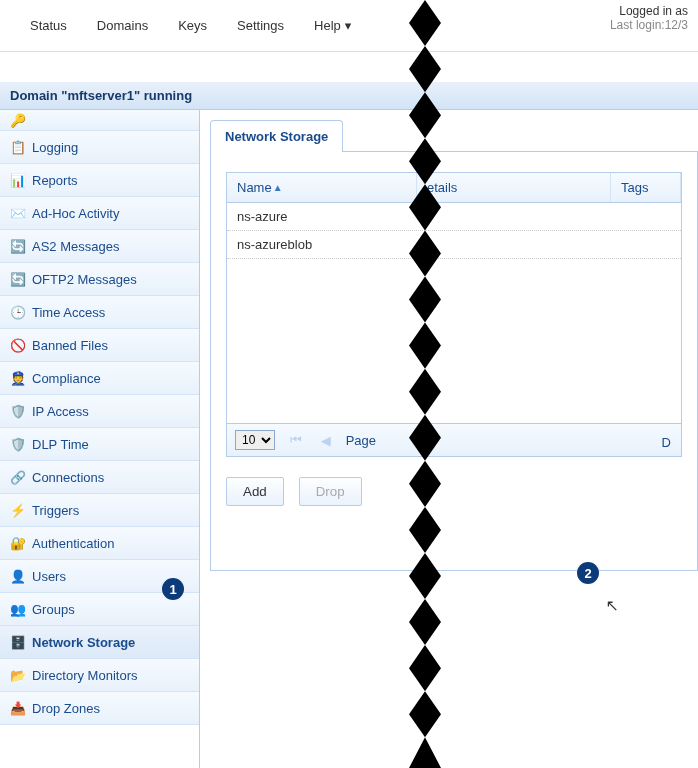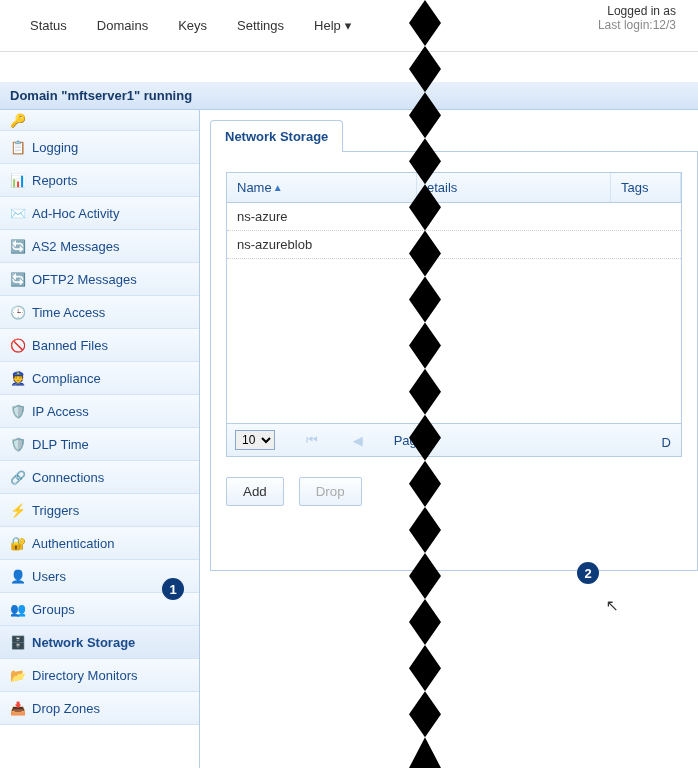--- a/index.html
+++ b/index.html
@@ -23,21 +23,21 @@
     .top-menu-item {
       cursor: pointer;
       color: #333;
       display: flex;
       align-items: center;
       gap: 4px;
     }
     .top-right {
       position: absolute;
       top: 4px;
-      right: 22px;
+      right: 10px;
       text-align: right;
       font-size: 12px;
     }
     .top-right .lastlogin { color: #888; font-size: 12px; }
     .domain-bar {
       background: linear-gradient(#e8f0fb, #d3e4f7);
       padding: 6px 10px;
       font-weight: bold;
       color: #173a6a;
       border-bottom: 1px solid #b5cde8;
@@ -123,21 +123,21 @@
     .table-body { min-height: 220px; background: #fff; }
     .tr { display: flex; border-bottom: 1px dotted #ccc; }
     .td { padding: 6px 10px; }
     .td.name { width: 190px; }
     .td.details { flex: 1; }
     .td.tags { width: 70px; }
     .pager {
       display: flex;
       align-items: center;
       padding: 6px 8px;
-      gap: 27px;
+      gap: 11px;
       border-top: 1px solid #b5cde8;
       background: linear-gradient(#f5faff, #e8f1fb);
       color: #1a4b8c;
     }
     .pager select {
       border: 1px solid #8aa8cc;
       font-size: 12px;
       padding: 1px 2px;
     }
     .pg-btn {

